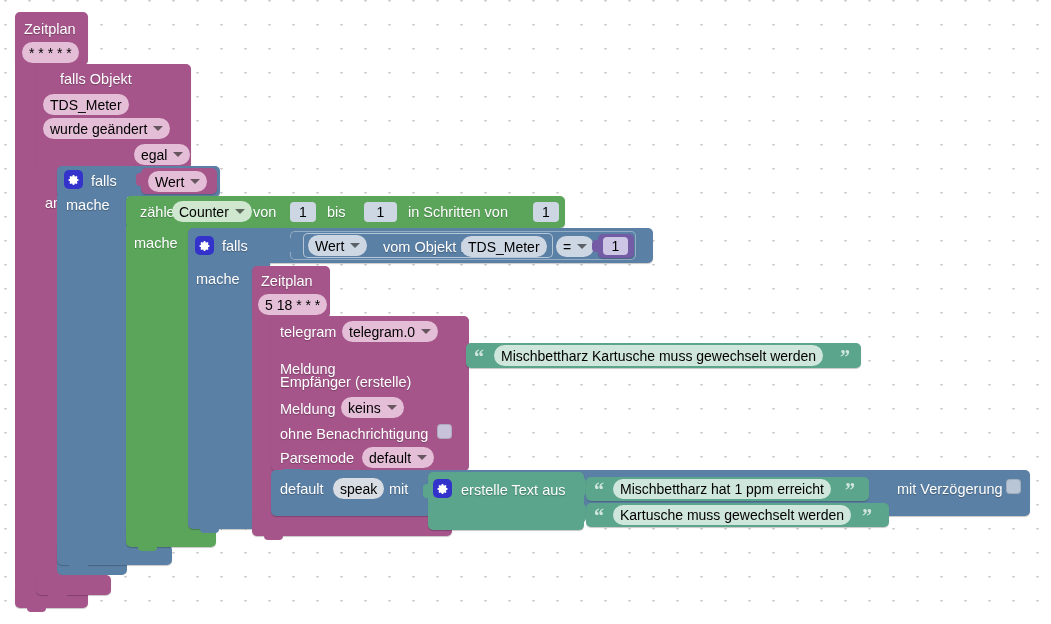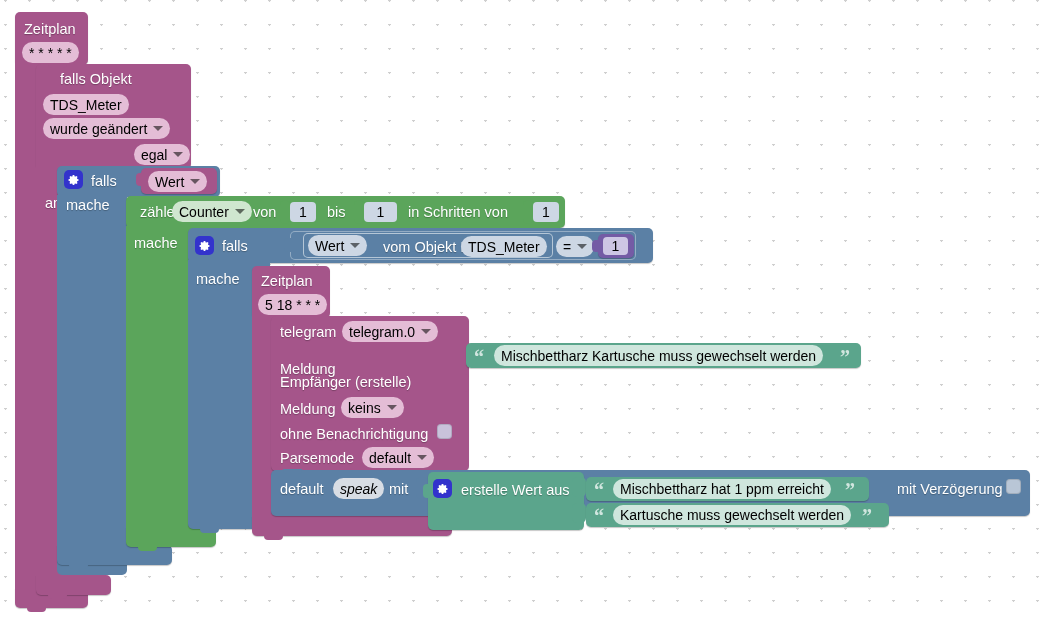--- a/index.html
+++ b/index.html
@@ -51,21 +51,21 @@
   .field {
     position:absolute; display:flex; align-items:center;
     height:21px; padding:0 7px; border-radius:11px;
     font-size:14px; color:#000; white-space:nowrap;
     background:#e4bdd6;
   }
   .field.lt-green  { background:#cfe6cf; }
   .field.lt-blue   { background:#cdd7e4; }
   .field.lt-teal   { background:#cfe6dd; }
   .field.lt-purple { background:#cdc6e4; }
-  .field.white     { background:#f2f2f2;font-style:italic; }
+  .field.white     { background:#f2f2f2; }
   .field .caret {
     margin-left:6px; width:0;height:0;
     border-left:5px solid transparent;border-right:5px solid transparent;
     border-top:5px solid rgba(0,0,0,.55);
   }
   .field.sq { border-radius:4px; }
 
   
   .cbox {
     position:absolute; width:15px;height:15px;border-radius:4px;
@@ -291,21 +291,21 @@
     <div class="blk">
       <div class="body c-teal shadow" style="left:428px;top:472px;width:156px;height:58px;"></div>
       <div class="body c-teal" style="left:423px;top:484px;width:8px;height:14px;border-radius:4px 0 0 4px;"></div>
 
       <div class="gear" style="left:433px;top:479px;">
         <svg viewBox="0 0 24 24" fill="#ffffff" xmlns="http://www.w3.org/2000/svg">
           <path d="M12 8.2a3.8 3.8 0 100 7.6 3.8 3.8 0 000-7.6zm0 5.9a2.1 2.1 0 110-4.2 2.1 2.1 0 010 4.2z"></path>
           <path d="M21 13.6v-3.2l-2.4-.4a6.9 6.9 0 00-.8-2l1.4-2-2.2-2.2-2 1.4a6.9 6.9 0 00-2-.8L12.6 2H9.4l-.4 2.4a6.9 6.9 0 00-2 .8l-2-1.4L2.8 6l1.4 2a6.9 6.9 0 00-.8 2L1 10.4v3.2l2.4.4c.2.7.5 1.4.8 2l-1.4 2 2.2 2.2 2-1.4c.6.4 1.3.6 2 .8l.4 2.4h3.2l.4-2.4c.7-.2 1.4-.5 2-.8l2 1.4 2.2-2.2-1.4-2c.4-.6.6-1.3.8-2l2.4-.4z"></path>
         </svg>
       </div>
-      <div class="label" style="left:461px;top:483px;">erstelle Wert aus</div>
+      <div class="label" style="left:461px;top:483px;">erstelle Text aus</div>
 
       <div class="body c-teal" style="left:572px;top:477px;width:14px;height:20px;"></div>
       <div class="body c-teal" style="left:572px;top:503px;width:14px;height:20px;"></div>
 
       <div class="blk">
         <div class="body c-teal shadow" style="left:586px;top:477px;width:283px;height:24px;"></div>
         <div class="q" style="left:594px;top:480px;">“</div>
         <div class="field lt-teal" style="left:613px;top:479px;height:20px;">Mischbettharz hat 1 ppm erreicht</div>
         <div class="q" style="left:845px;top:480px;">”</div>
       </div>

